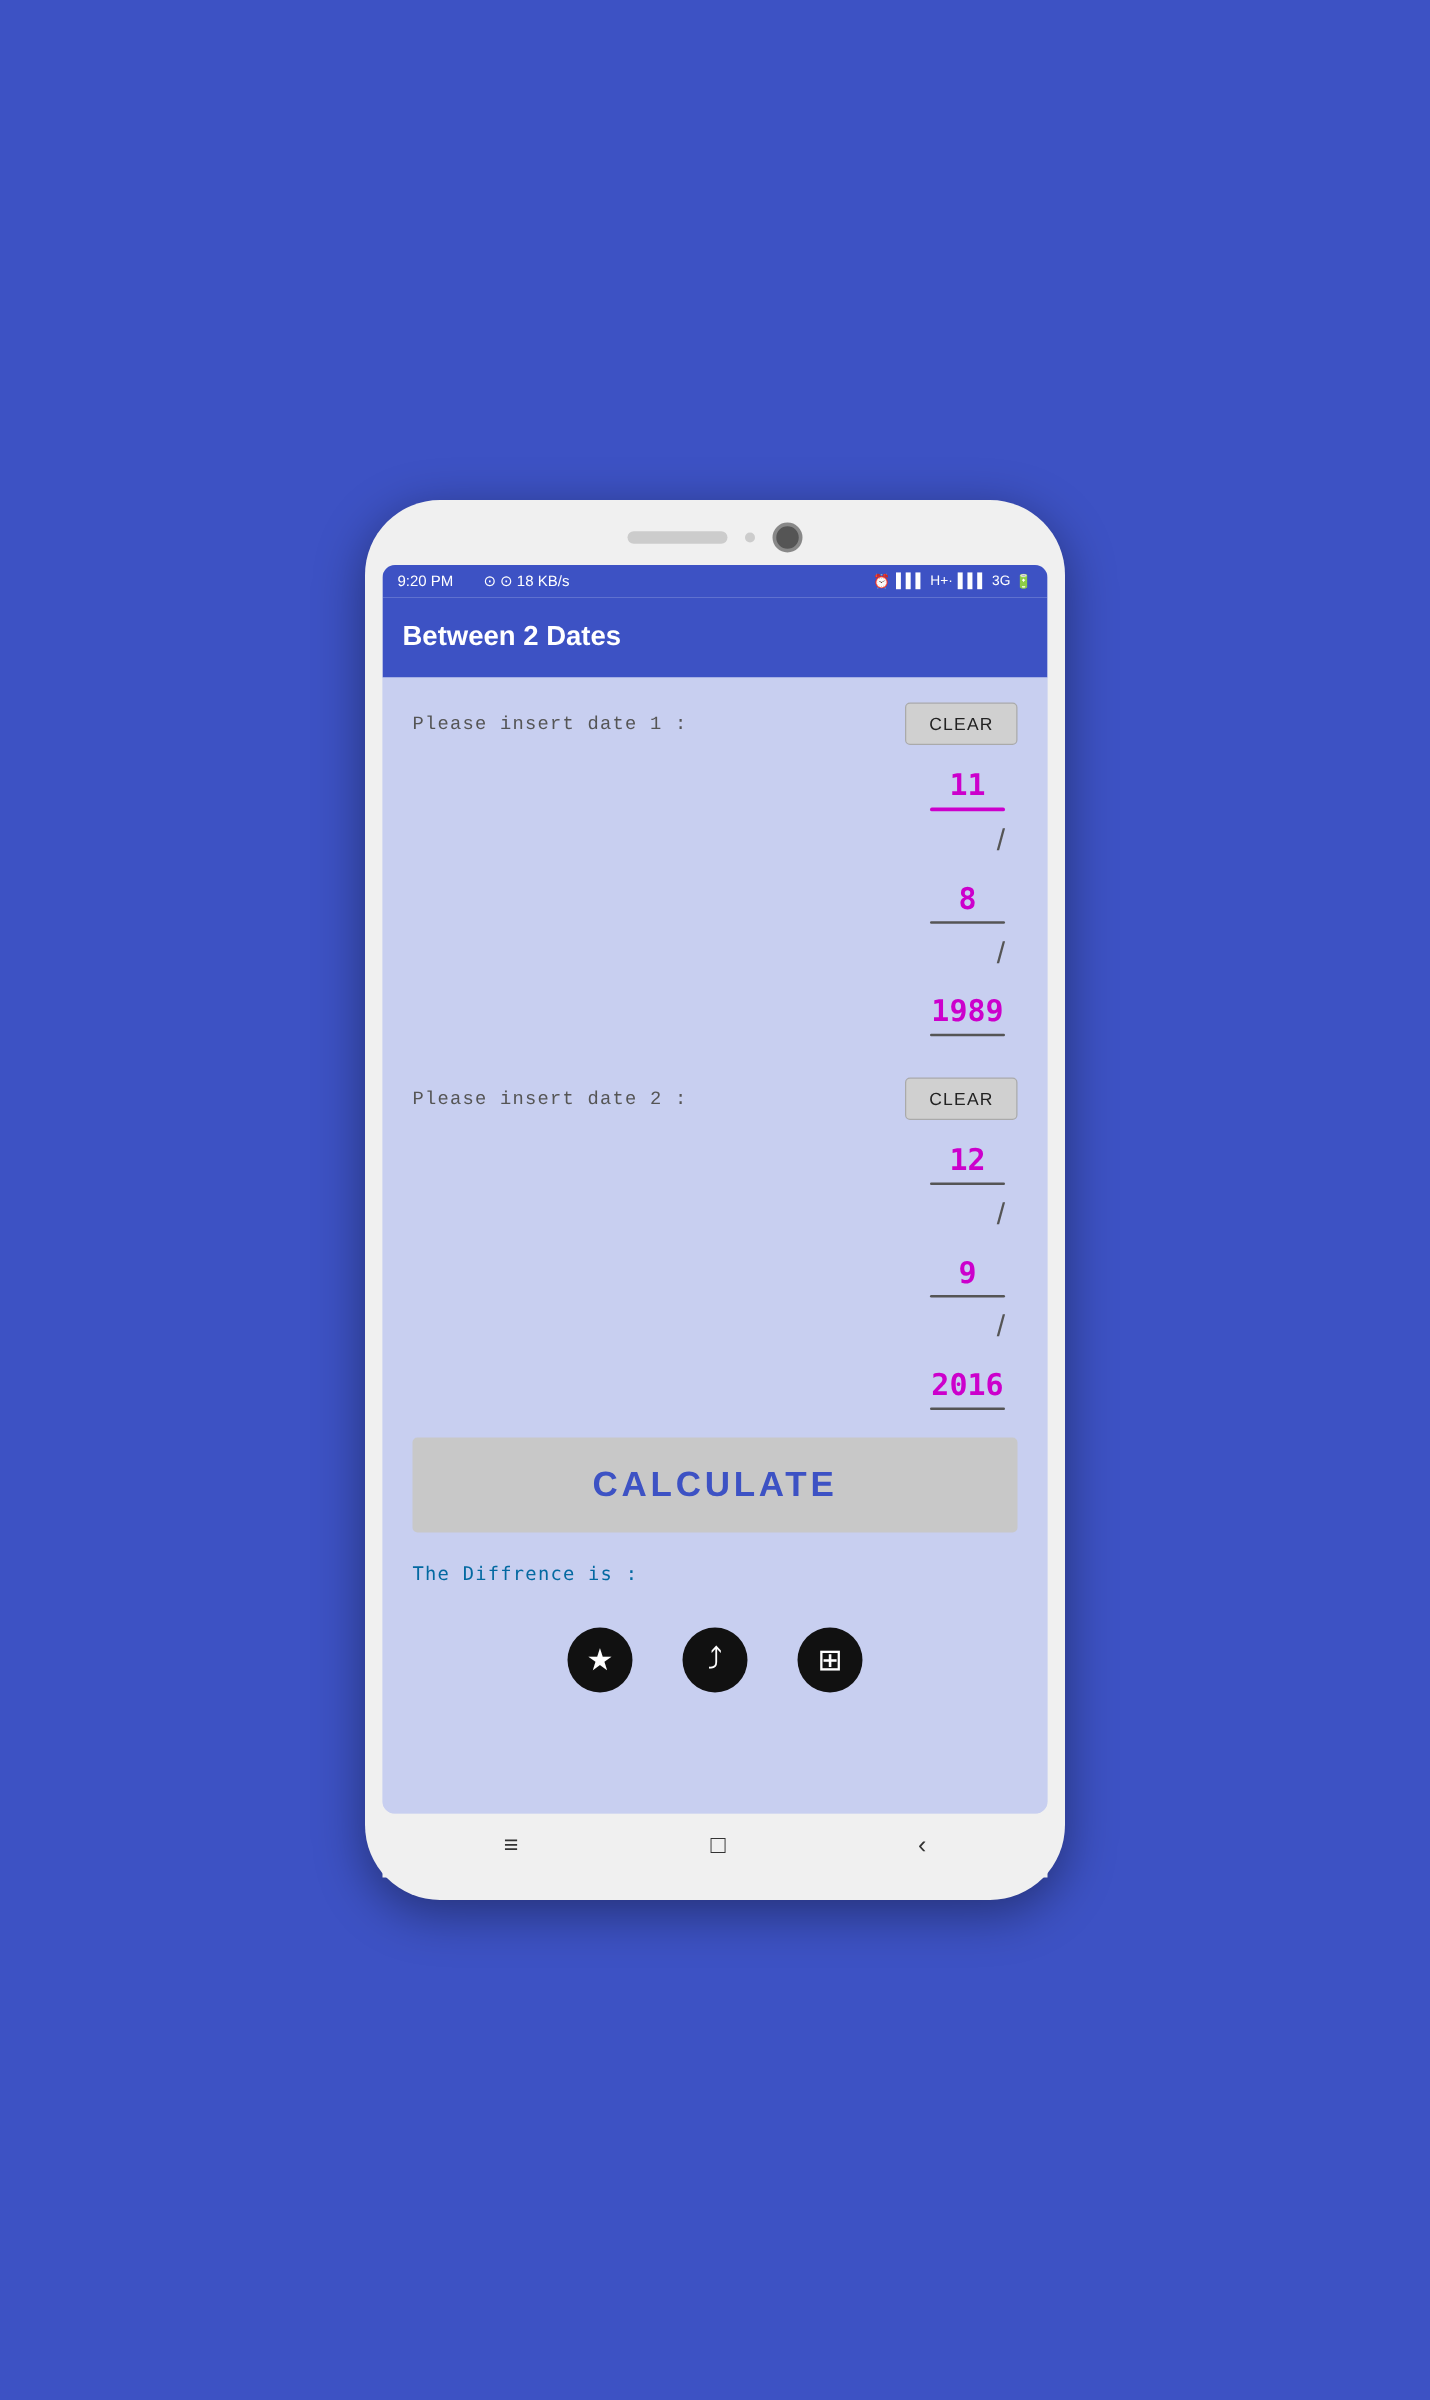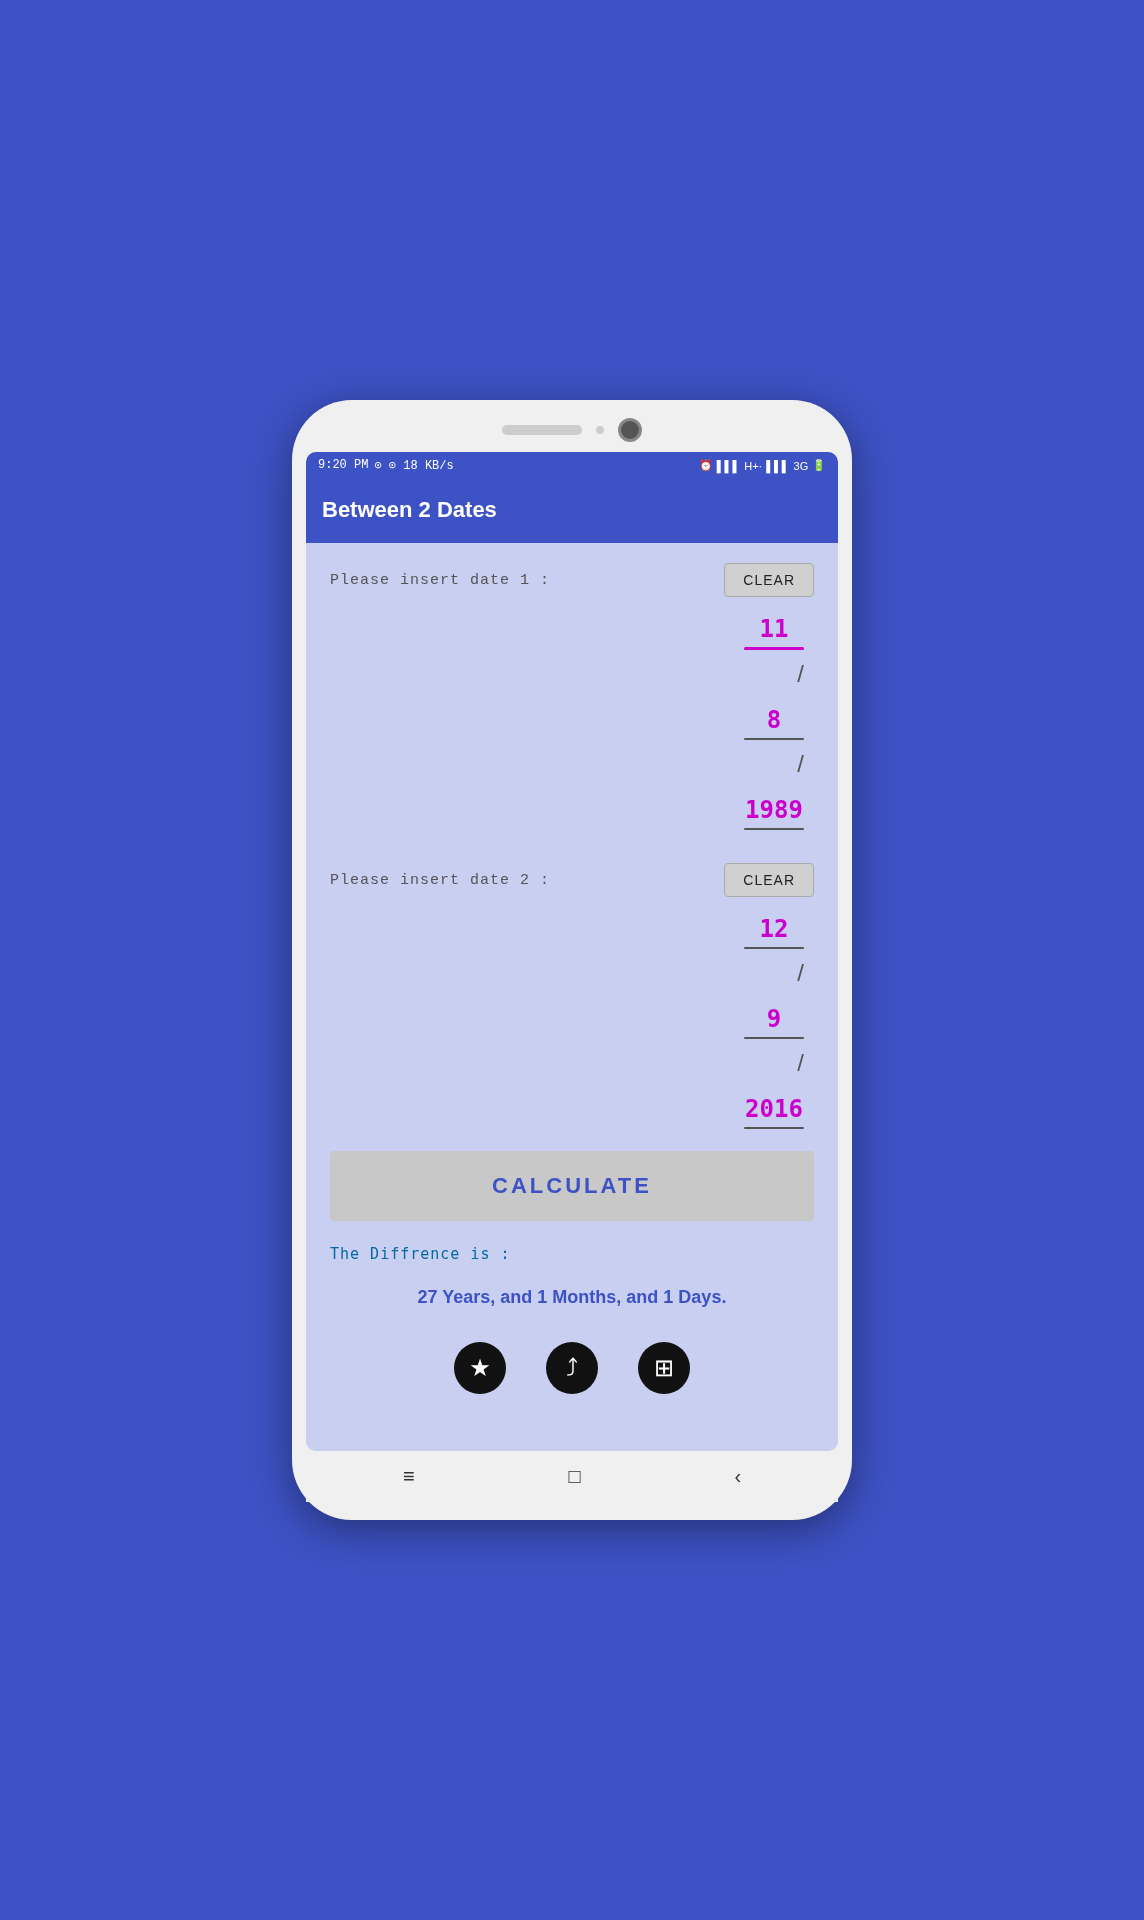--- a/index.html
+++ b/index.html
@@ -74,23 +74,22 @@
       color: white;
       font-size: 12px;
       padding: 6px 12px;
       display: flex;
       justify-content: space-between;
       align-items: center;
     }
 
     .status-left {
       display: flex;
-      align-items: flex-start;
-      gap: 6px;
-      font-family: Liberation Mono, monospace;
+      align-items: flex-end;
+      gap: 24px;
     }
 
     .status-right {
       display: flex;
       align-items: center;
       gap: 4px;
       font-size: 11px;
     }
 
     .app-header {
@@ -178,21 +177,21 @@
       color: #555;
       padding-bottom: 8px;
       font-weight: normal;
     }
 
     .calculate-btn {
       background: #c8c8c8;
       border: none;
       width: 100%;
       padding: 22px 0;
-      font-size: 22px;
+      font-size: 28px;
       font-weight: bold;
       color: #3d52c4;
       letter-spacing: 3px;
       cursor: pointer;
       border-radius: 4px;
       margin-top: 8px;
     }
 
     .result-label {
       font-size: 15px;
@@ -330,21 +329,20 @@
         <div class="date-field">
           <span class="date-value">2016</span>
           <div class="date-underline thin"></div>
         </div>
       </div>
 
       <button class="calculate-btn">CALCULATE</button>
 
       <span class="result-label">The Diffrence is :</span>
 
-      <div class="result-value">27 Years, and 1 Months, and 1 Days.</div>
 
       <div class="bottom-icons">
         <div class="icon-circle">
           <span>★</span>
         </div>
         <div class="icon-circle">
           <span>⤴</span>
         </div>
         <div class="icon-circle">
           <span>⊞</span>

